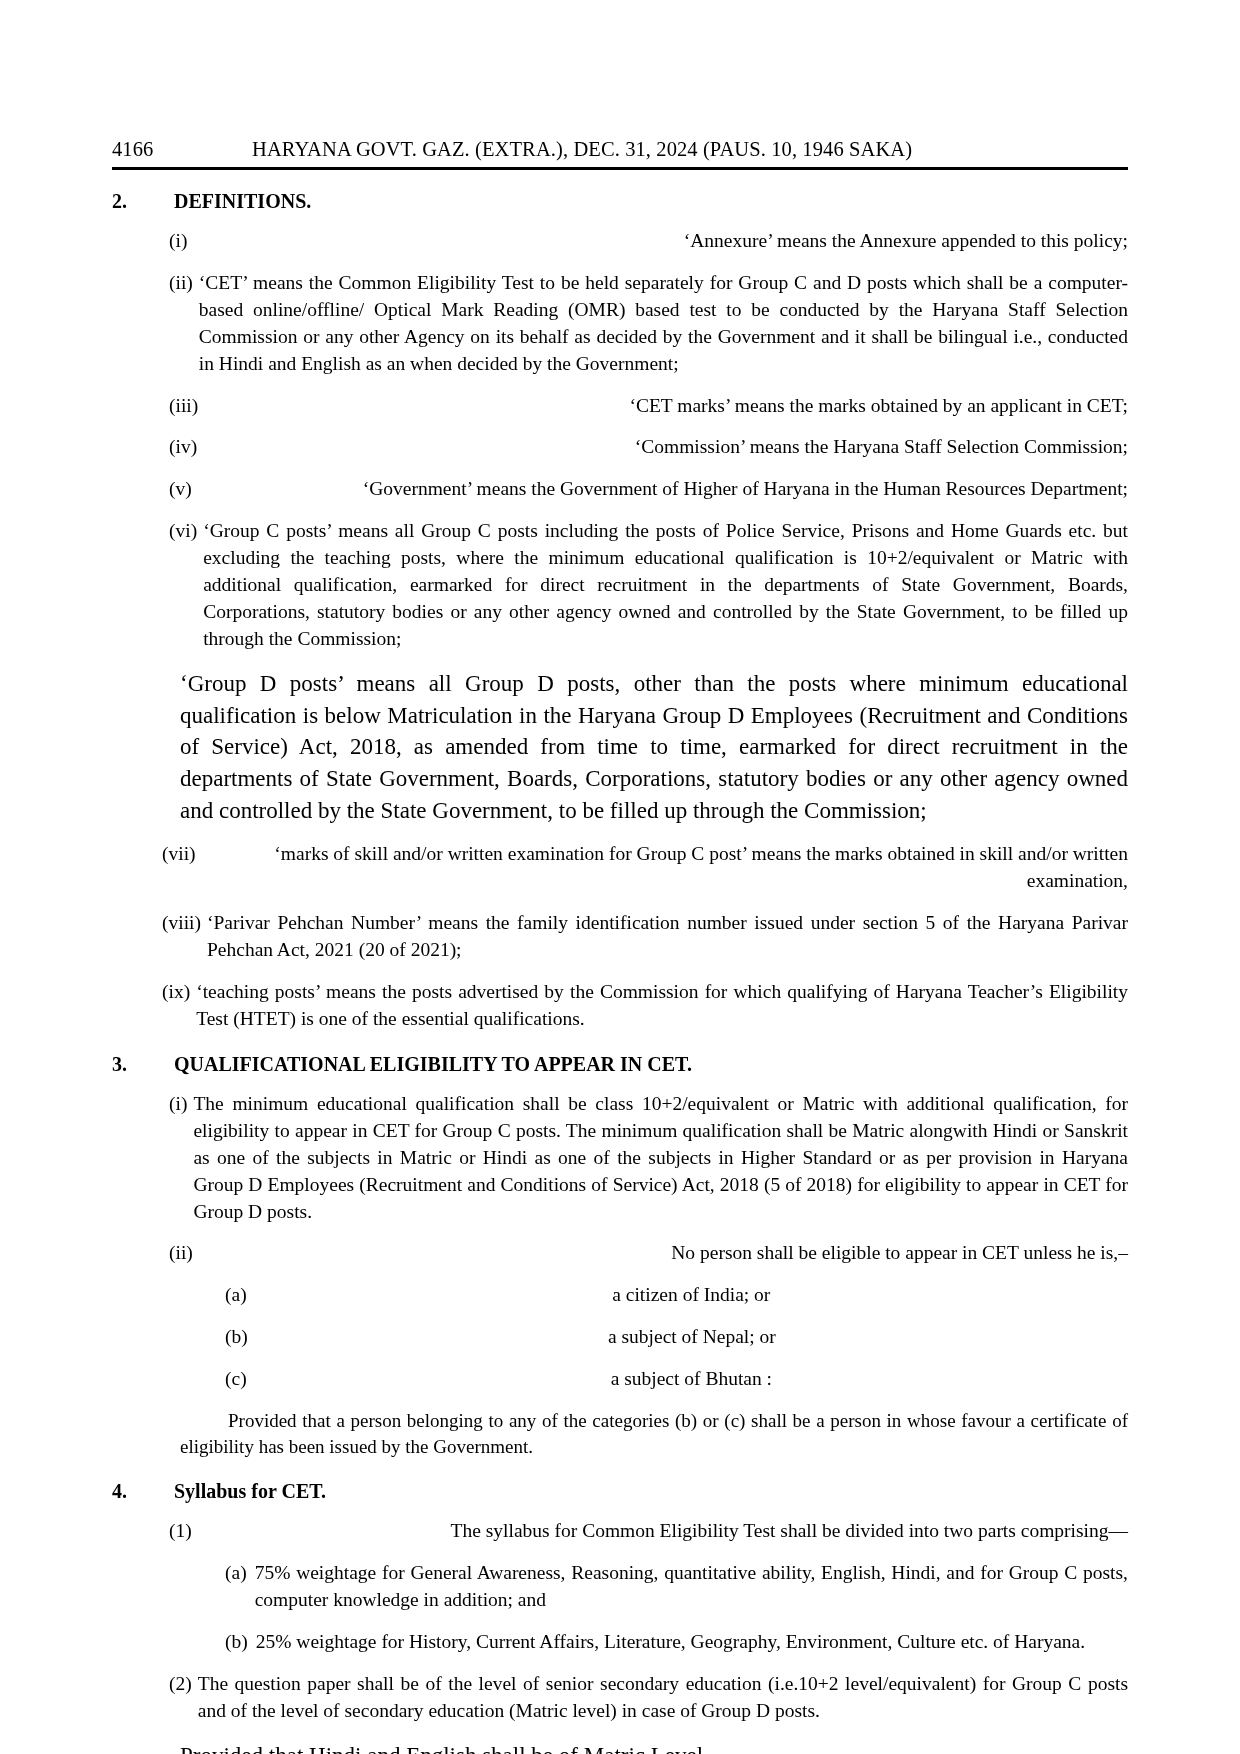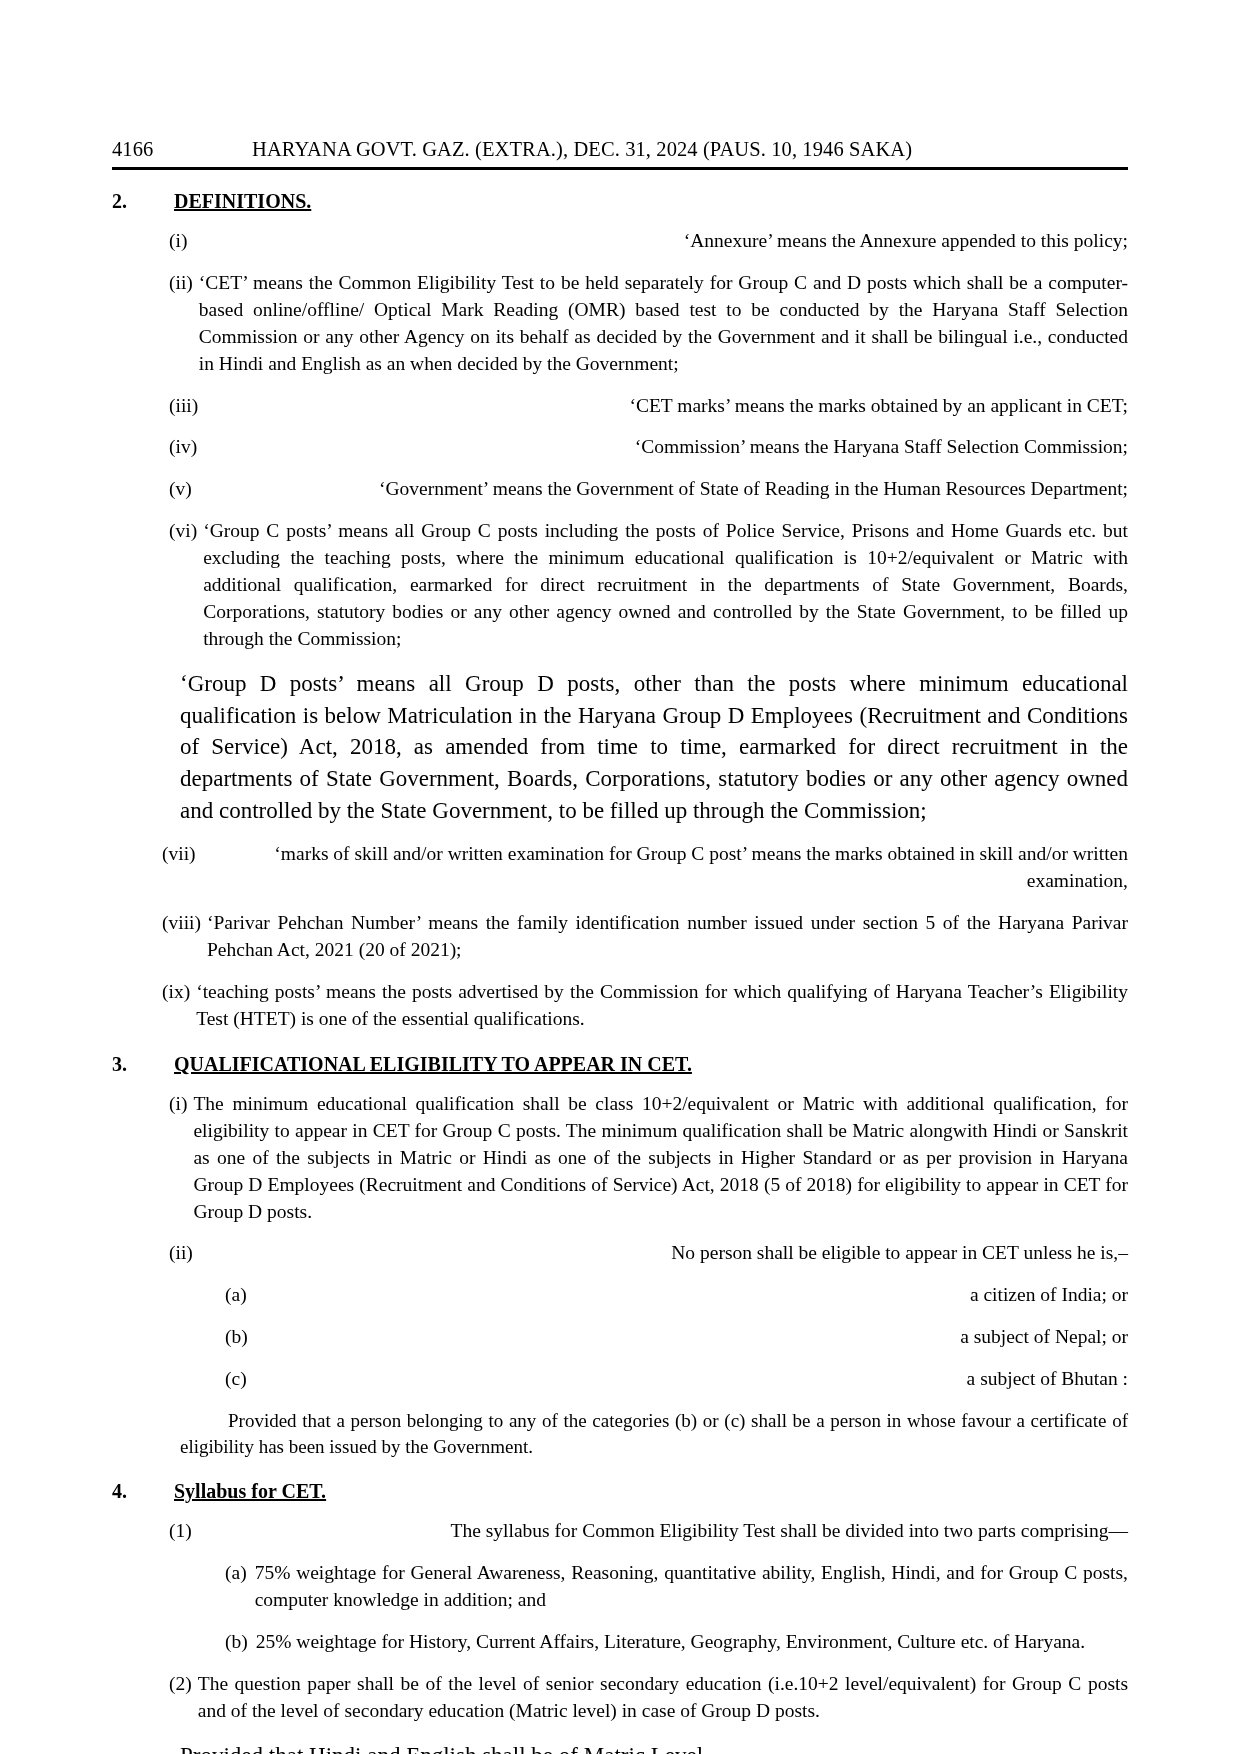--- a/index.html
+++ b/index.html
@@ -52,21 +52,20 @@
     font-weight: bold;
     font-size: 20px;
   }
   .section-num {
     flex: 0 0 62px;
     text-align: left;
     padding-left: 0px;
   }
   .section-title {
     flex: 1 1 auto;
-    text-decoration: underline;
   }
 
   .clause {
     display: flex;
     margin-top: 15px;
     font-size: 19.5px;
     line-height: 1.38;
   }
   .clause-marker {
     flex: 0 0 62px;
@@ -115,21 +114,21 @@
     flex: 0 0 118px;
     padding-left: 113px;
     box-sizing: border-box;
     white-space: nowrap;
   }
   .subclause .body {
     flex: 1 1 auto;
     text-align: justify;
     padding-left: 8px;
   }
-  .subclause .body.nojustify { text-align: right; }
+  .subclause .body.nojustify { text-align: center; }
 
   
   .proviso {
     margin-top: 15px;
     font-size: 19px;
     line-height: 1.38;
     text-align: justify;
     text-indent: 56px;
     padding-left: 6px;
   }
@@ -169,21 +168,21 @@
     <span class="clause-body nojustify">‘CET marks’ means the marks obtained by an applicant in CET;</span>
   </div>
 
   <div class="clause">
     <span class="clause-marker">(iv)</span>
     <span class="clause-body nojustify">‘Commission’ means the Haryana Staff Selection Commission;</span>
   </div>
 
   <div class="clause">
     <span class="clause-marker">(v)</span>
-    <span class="clause-body nojustify">‘Government’ means the Government of State of Reading in the Human Resources Department;</span>
+    <span class="clause-body nojustify">‘Government’ means the Government of Higher of Haryana in the Human Resources Department;</span>
   </div>
 
   <div class="clause">
     <span class="clause-marker">(vi)</span>
     <span class="clause-body">‘Group C posts’ means all Group C posts including the posts of Police Service, Prisons and Home Guards etc. but excluding the teaching posts, where the minimum educational qualification is 10+2/equivalent or Matric with additional qualification, earmarked for direct recruitment in the departments of State Government, Boards, Corporations, statutory bodies or any other agency owned and controlled by the State Government, to be filled up through the Commission;</span>
   </div>
 
   <div class="plain-para">
     <span class="spacer"></span>
     <span class="body">‘Group D posts’ means all Group D posts, other than the posts where minimum educational qualification is below Matriculation in the Haryana Group D Employees (Recruitment and Conditions of Service) Act, 2018, as amended from time to time, earmarked for direct recruitment in the departments of State Government, Boards, Corporations, statutory bodies or any other agency owned and controlled by the State Government, to be filled up through the Commission;</span>

